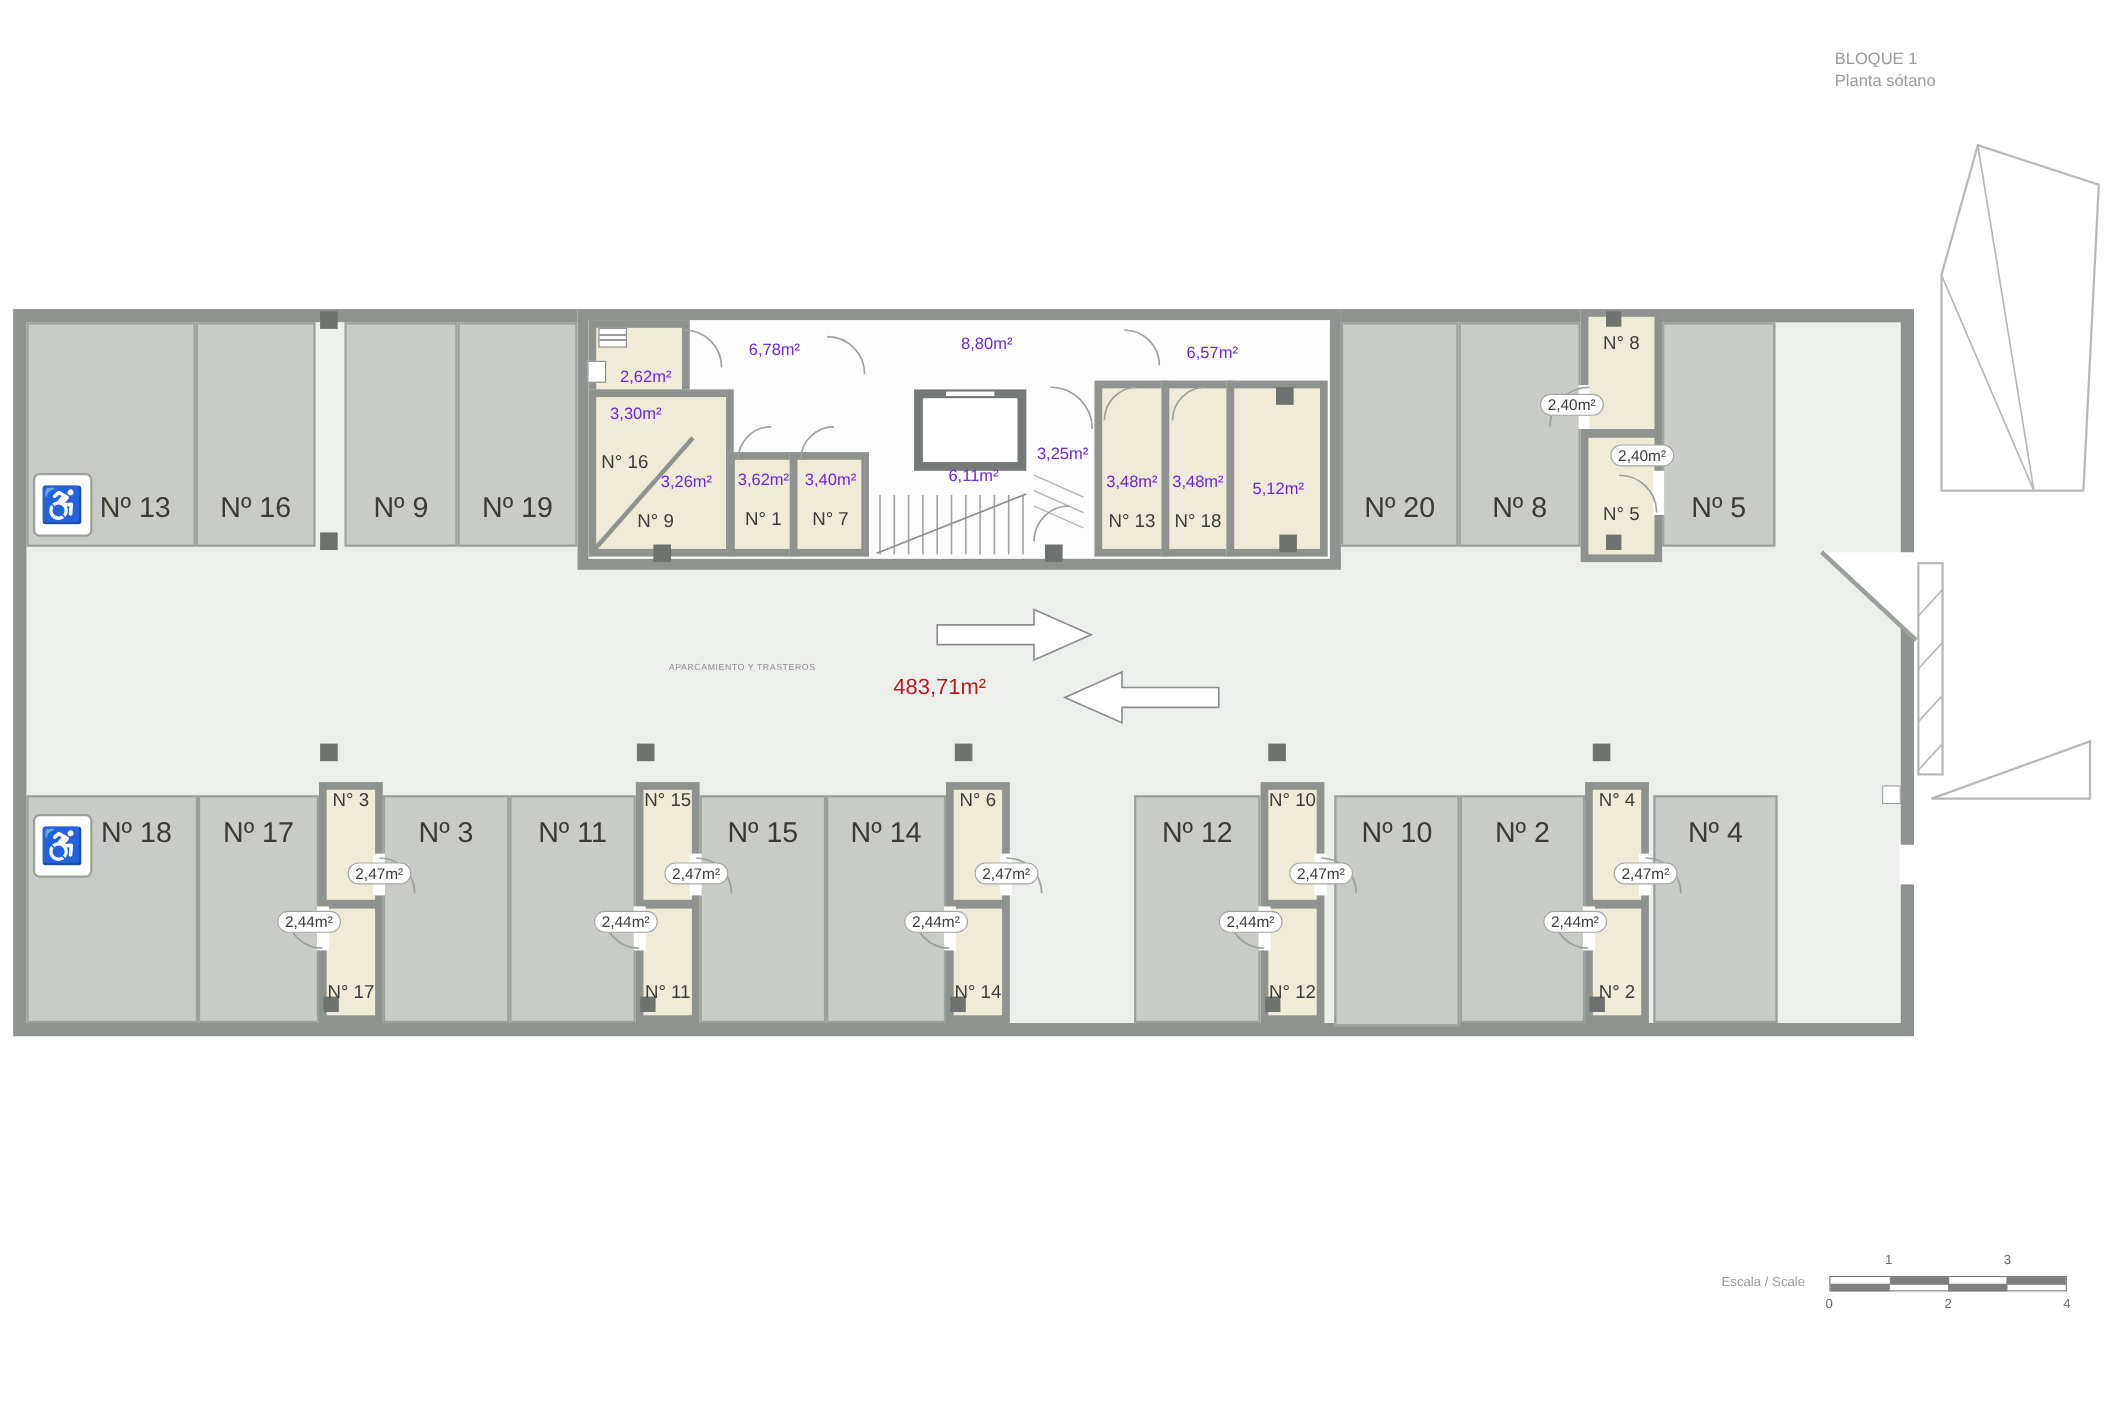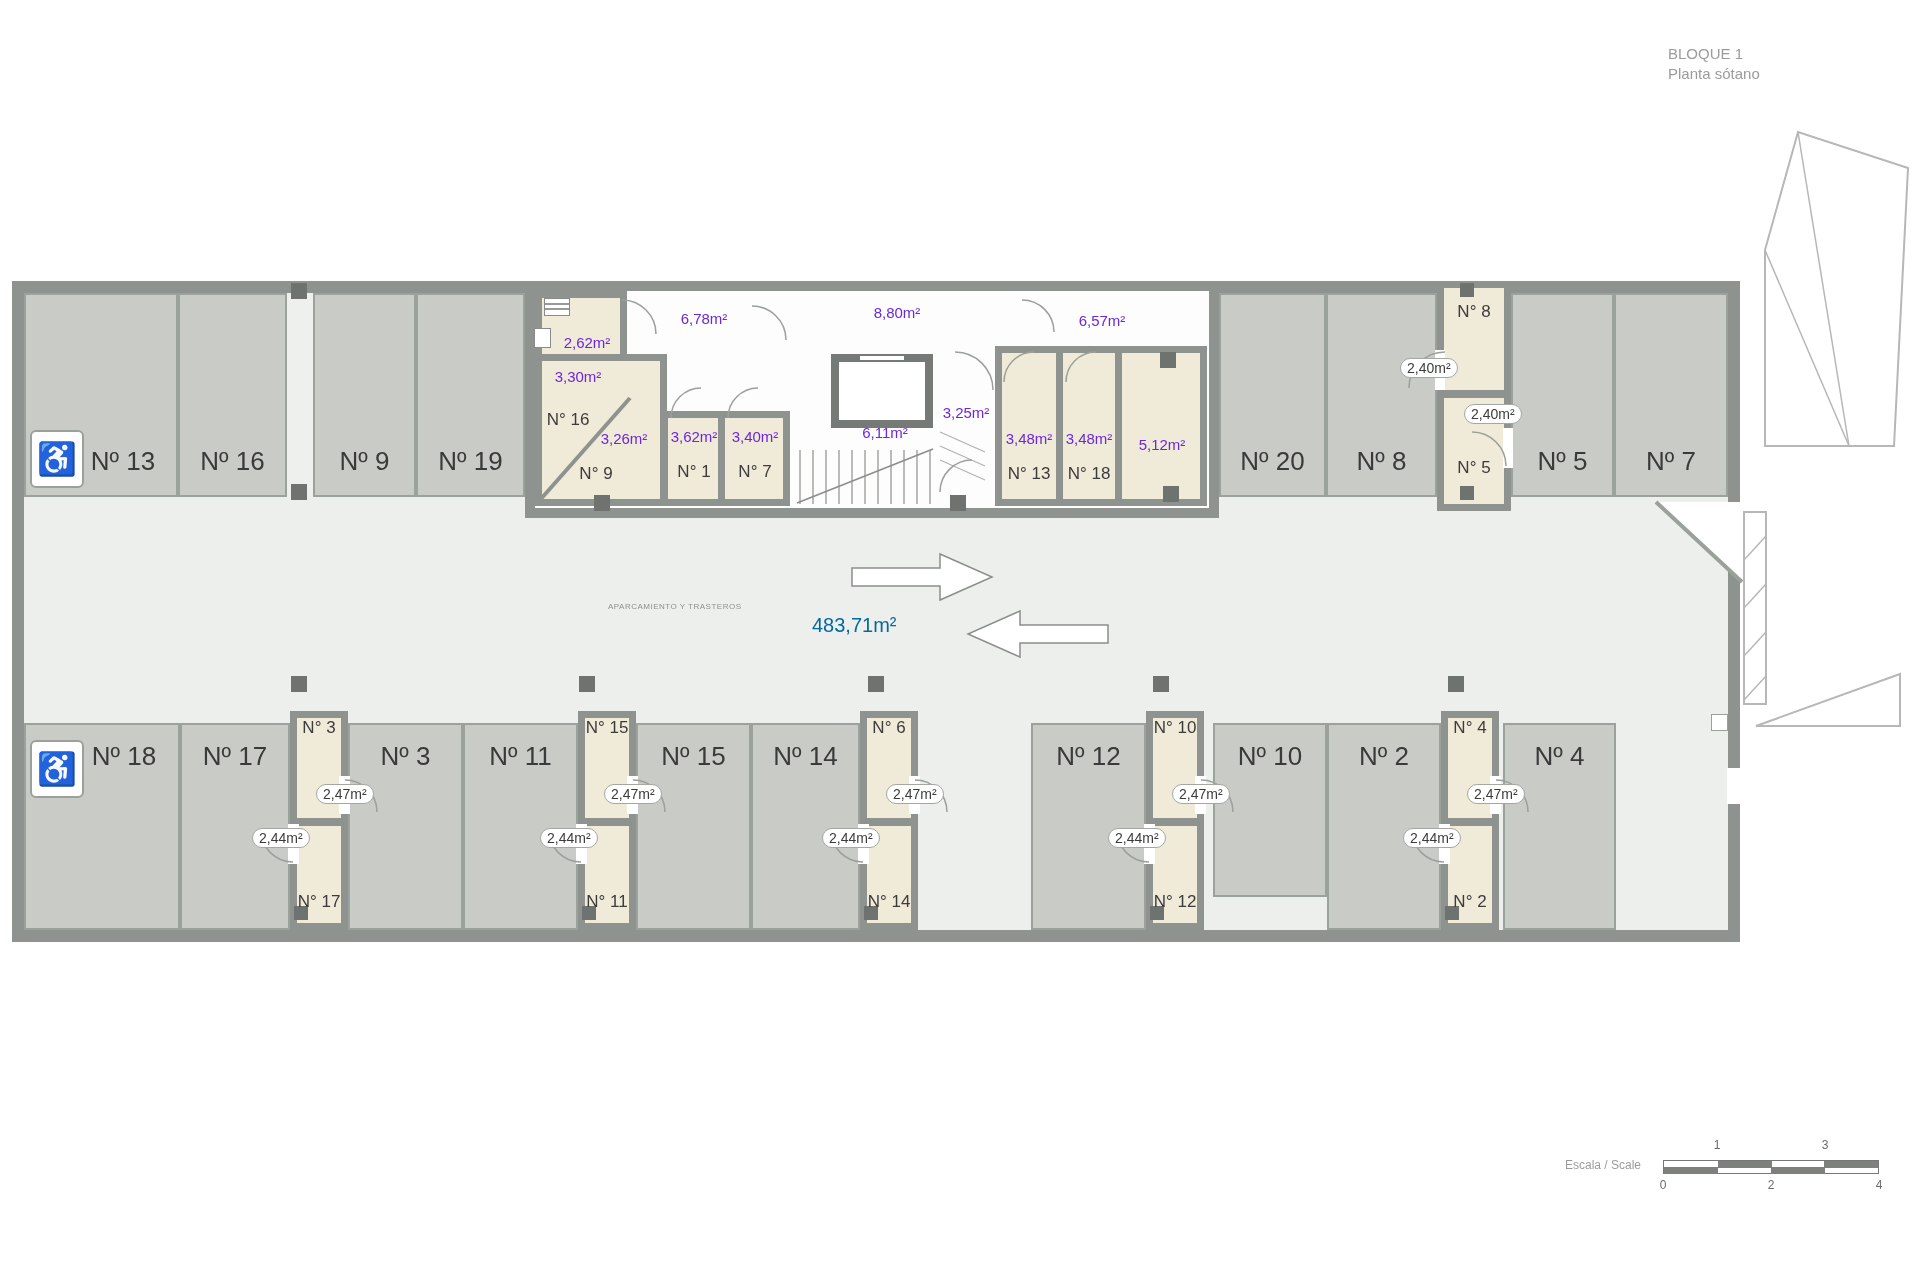--- a/index.html
+++ b/index.html
@@ -15,21 +15,21 @@
   .pillar{position:absolute;width:16px;height:16px;background:#6f736f;z-index:5;}
   .pillar.sm{width:14px;height:14px;}
   .chip{position:absolute;background:#fff;border:1.5px solid #a3a8a3;border-radius:10px;
         font-size:14px;color:#3c3c3c;padding:1px 6px;white-space:nowrap;z-index:6;}
   .alabel{position:absolute;font-size:15px;color:#6d28d9;white-space:nowrap;z-index:6;text-align:center;}
   .nlabel{position:absolute;font-size:17px;color:#3c3c3c;white-space:nowrap;z-index:6;text-align:center;}
   .hicon{position:absolute;width:50px;height:54px;background:#fff;border:2px solid #9aa09a;border-radius:6px;
          display:flex;align-items:center;justify-content:center;font-size:32px;color:#4a4a4a;z-index:6;}
   .title{position:absolute;left:1668px;top:44px;font-size:15px;color:#9b9b9b;line-height:20px;z-index:6;}
   .caption{position:absolute;font-size:8px;color:#8f8f8f;letter-spacing:.5px;z-index:6;}
-  .bigarea{position:absolute;font-size:20px;color:#0369a1;z-index:6;}
+  .bigarea{position:absolute;font-size:20px;color:#b91c1c;z-index:6;}
   .sb-num{position:absolute;font-size:12px;color:#6b6b6b;z-index:6;width:20px;text-align:center;}
   .sb-cell{position:absolute;height:7px;width:54px;box-sizing:border-box;z-index:6;}
   .paneli{position:absolute;width:24px;height:16px;border:1.5px solid #8a8a8a;z-index:6;
           background:linear-gradient(#fff 28%,#999 28%,#999 40%,#fff 40%,#fff 58%,#999 58%,#999 70%,#fff 70%);}
   .wbox{position:absolute;width:15px;height:18px;background:#fff;border:1.5px solid #8a8a8a;z-index:6;}
   svg.overlay{position:absolute;left:0;top:0;z-index:4;pointer-events:none;}
 </style>
 </head>
 <body>
 
@@ -60,23 +60,20 @@
     </div>
   <div class="pspace" style="left:1219px;top:293px;width:107px;height:204px;">
     <div class="plabel" style="bottom:18px;">Nº 20</div>
     </div>
   <div class="pspace" style="left:1326px;top:293px;width:111px;height:204px;">
     <div class="plabel" style="bottom:18px;">Nº 8</div>
     </div>
   <div class="pspace" style="left:1511px;top:293px;width:103px;height:204px;">
     <div class="plabel" style="bottom:18px;">Nº 5</div>
     </div>
-  <div class="pspace" style="left:1614px;top:293px;width:114px;height:204px;">
-    <div class="plabel" style="bottom:18px;">Nº 7</div>
-    </div>
 
   <div class="pspace" style="left:24px;top:723px;width:156px;height:207px;">
     <div class="plabel" style="top:16px;padding-left:44px;">Nº 18</div>
     </div>
   <div class="hicon" style="left:30px;top:740px;">
       <span>♿</span>
     </div>
   <div class="pspace" style="left:180px;top:723px;width:110px;height:207px;">
     <div class="plabel" style="top:16px;">Nº 17</div>
     </div>
@@ -88,21 +85,21 @@
     </div>
   <div class="pspace" style="left:636px;top:723px;width:115px;height:207px;">
     <div class="plabel" style="top:16px;">Nº 15</div>
     </div>
   <div class="pspace" style="left:751px;top:723px;width:109px;height:207px;">
     <div class="plabel" style="top:16px;">Nº 14</div>
     </div>
   <div class="pspace" style="left:1031px;top:723px;width:115px;height:207px;">
     <div class="plabel" style="top:16px;">Nº 12</div>
     </div>
-  <div class="pspace" style="left:1213px;top:723px;width:114px;height:174px;">
+  <div class="pspace" style="left:1213px;top:723px;width:114px;height:210px;">
     <div class="plabel" style="top:16px;">Nº 10</div>
     </div>
   <div class="pspace" style="left:1327px;top:723px;width:114px;height:207px;">
     <div class="plabel" style="top:16px;">Nº 2</div>
     </div>
   <div class="pspace" style="left:1503px;top:723px;width:113px;height:207px;">
     <div class="plabel" style="top:16px;">Nº 4</div>
     </div>
 
   <div class="abs" style="left:525px;top:281px;width:694px;height:237px;border:10px solid #8f938f;box-sizing:border-box;background:#fdfdfd;z-index:2;"></div>

